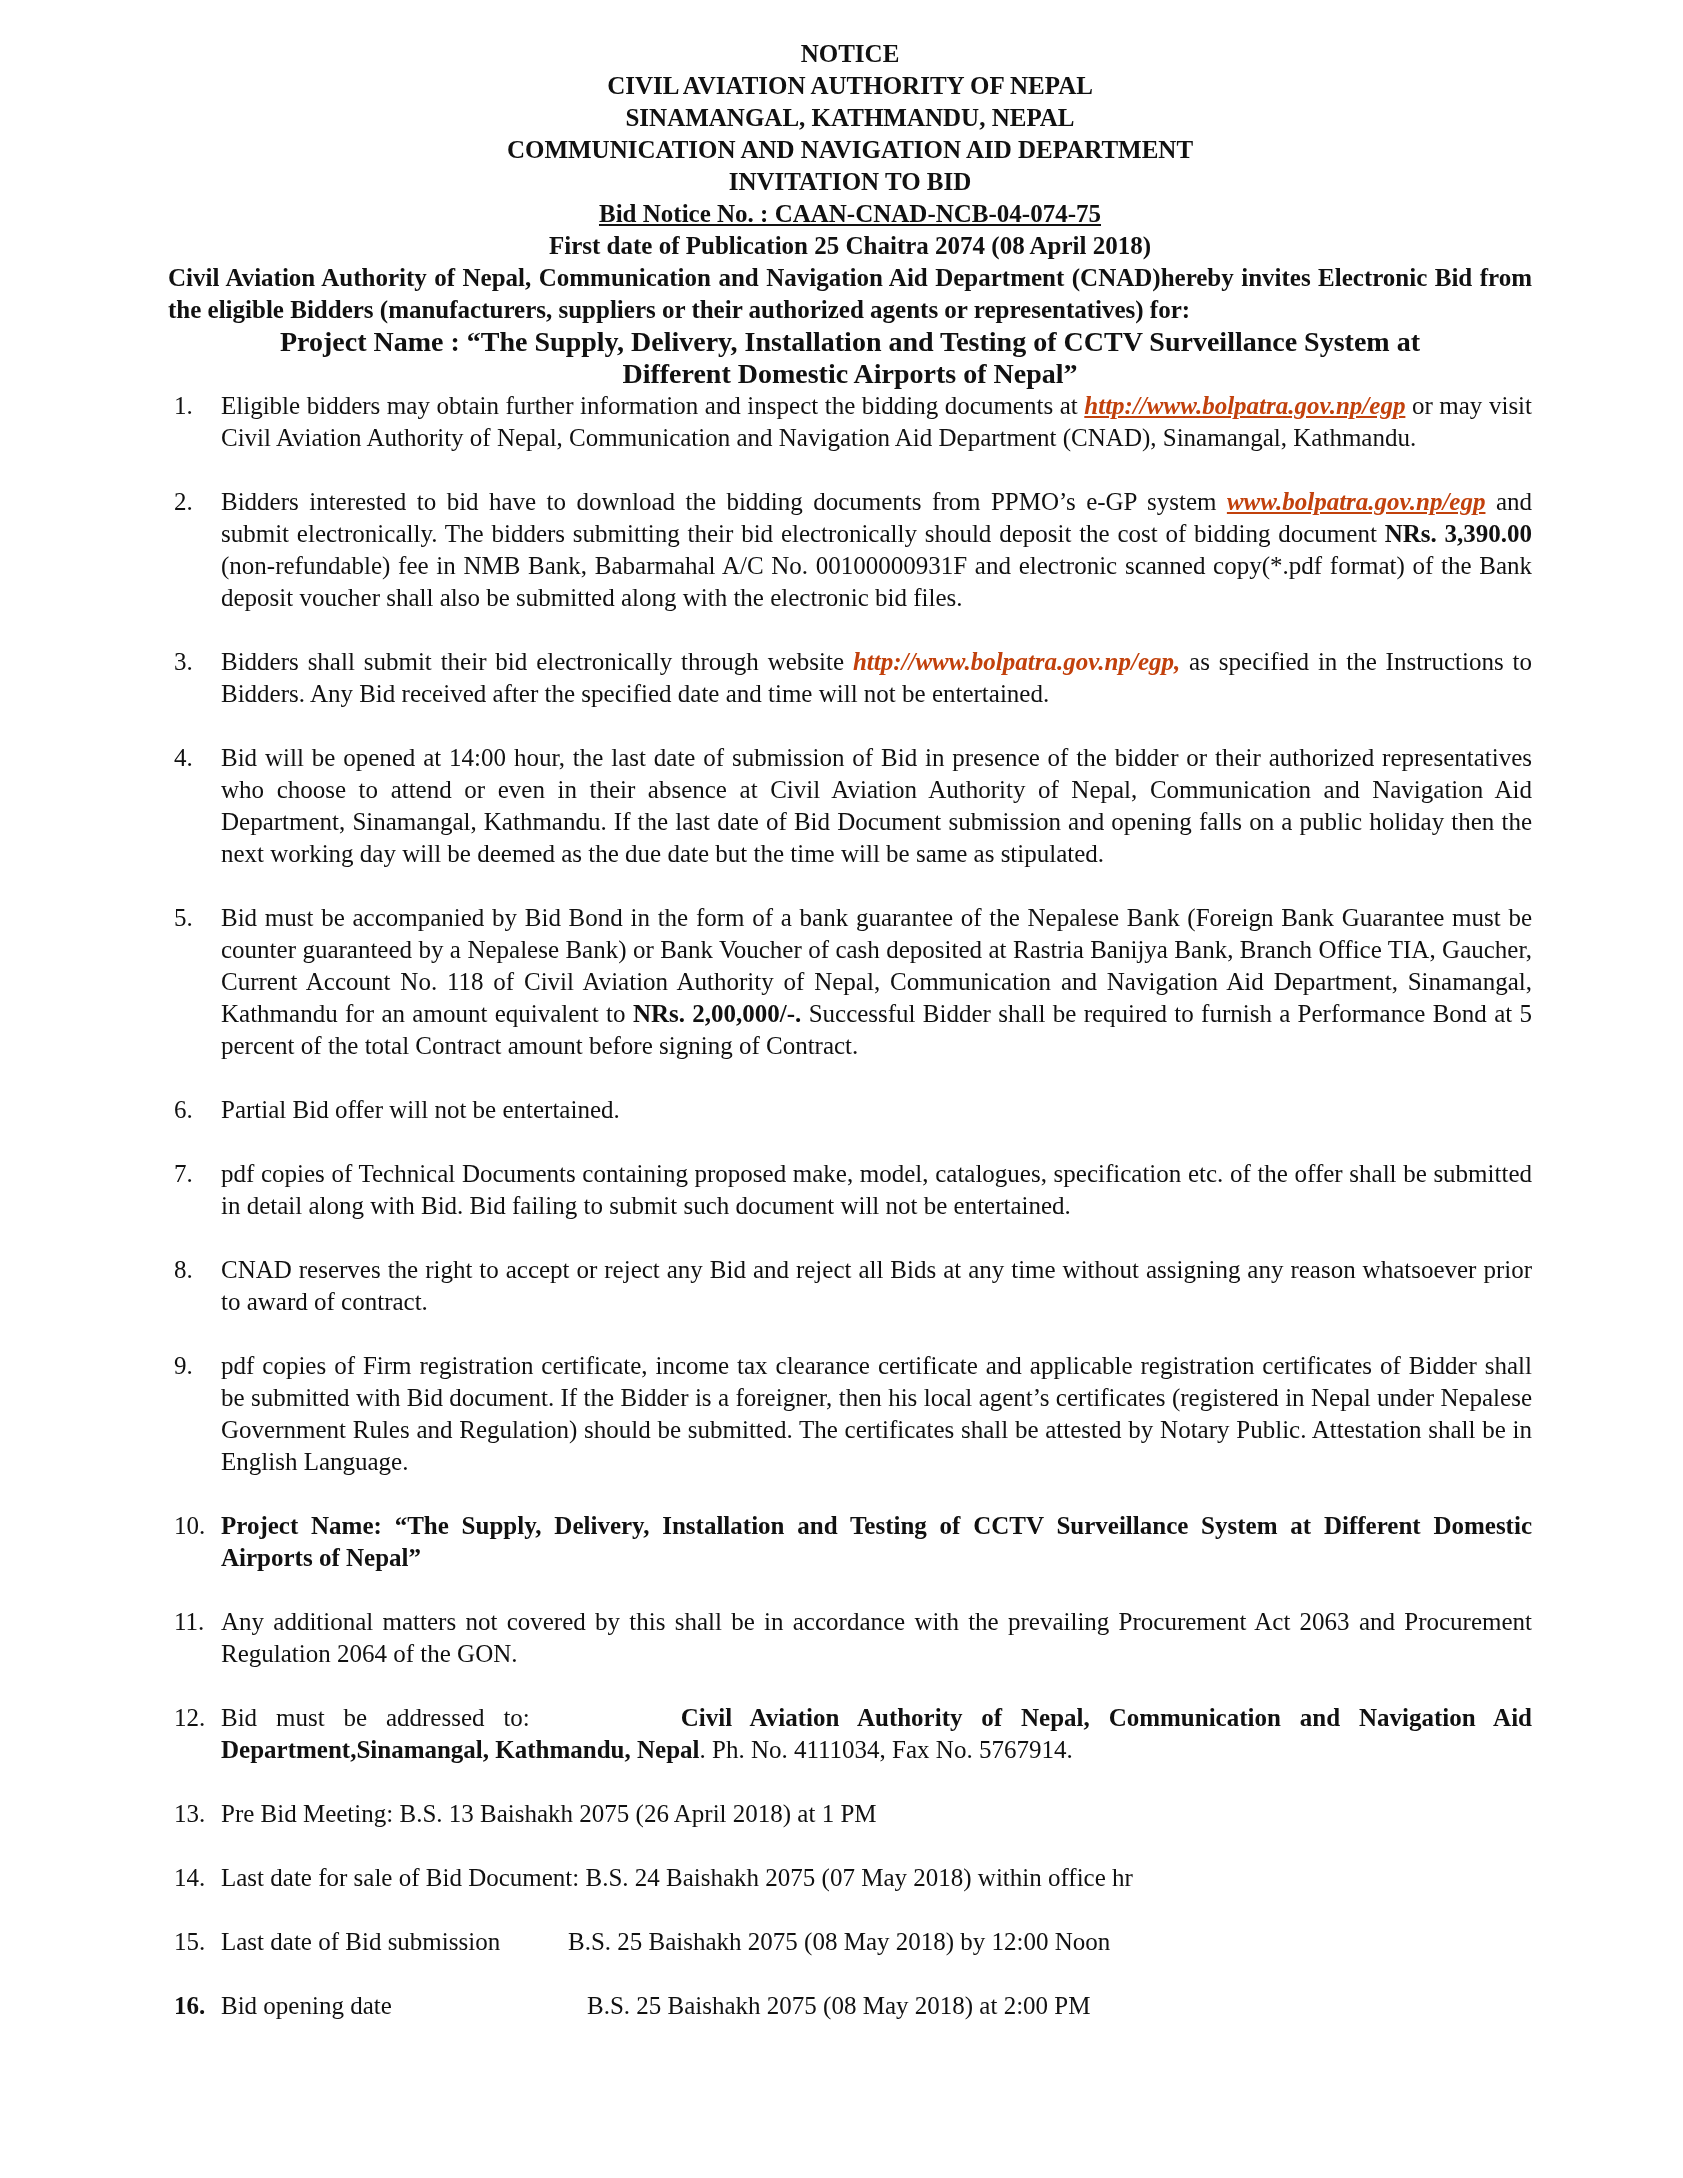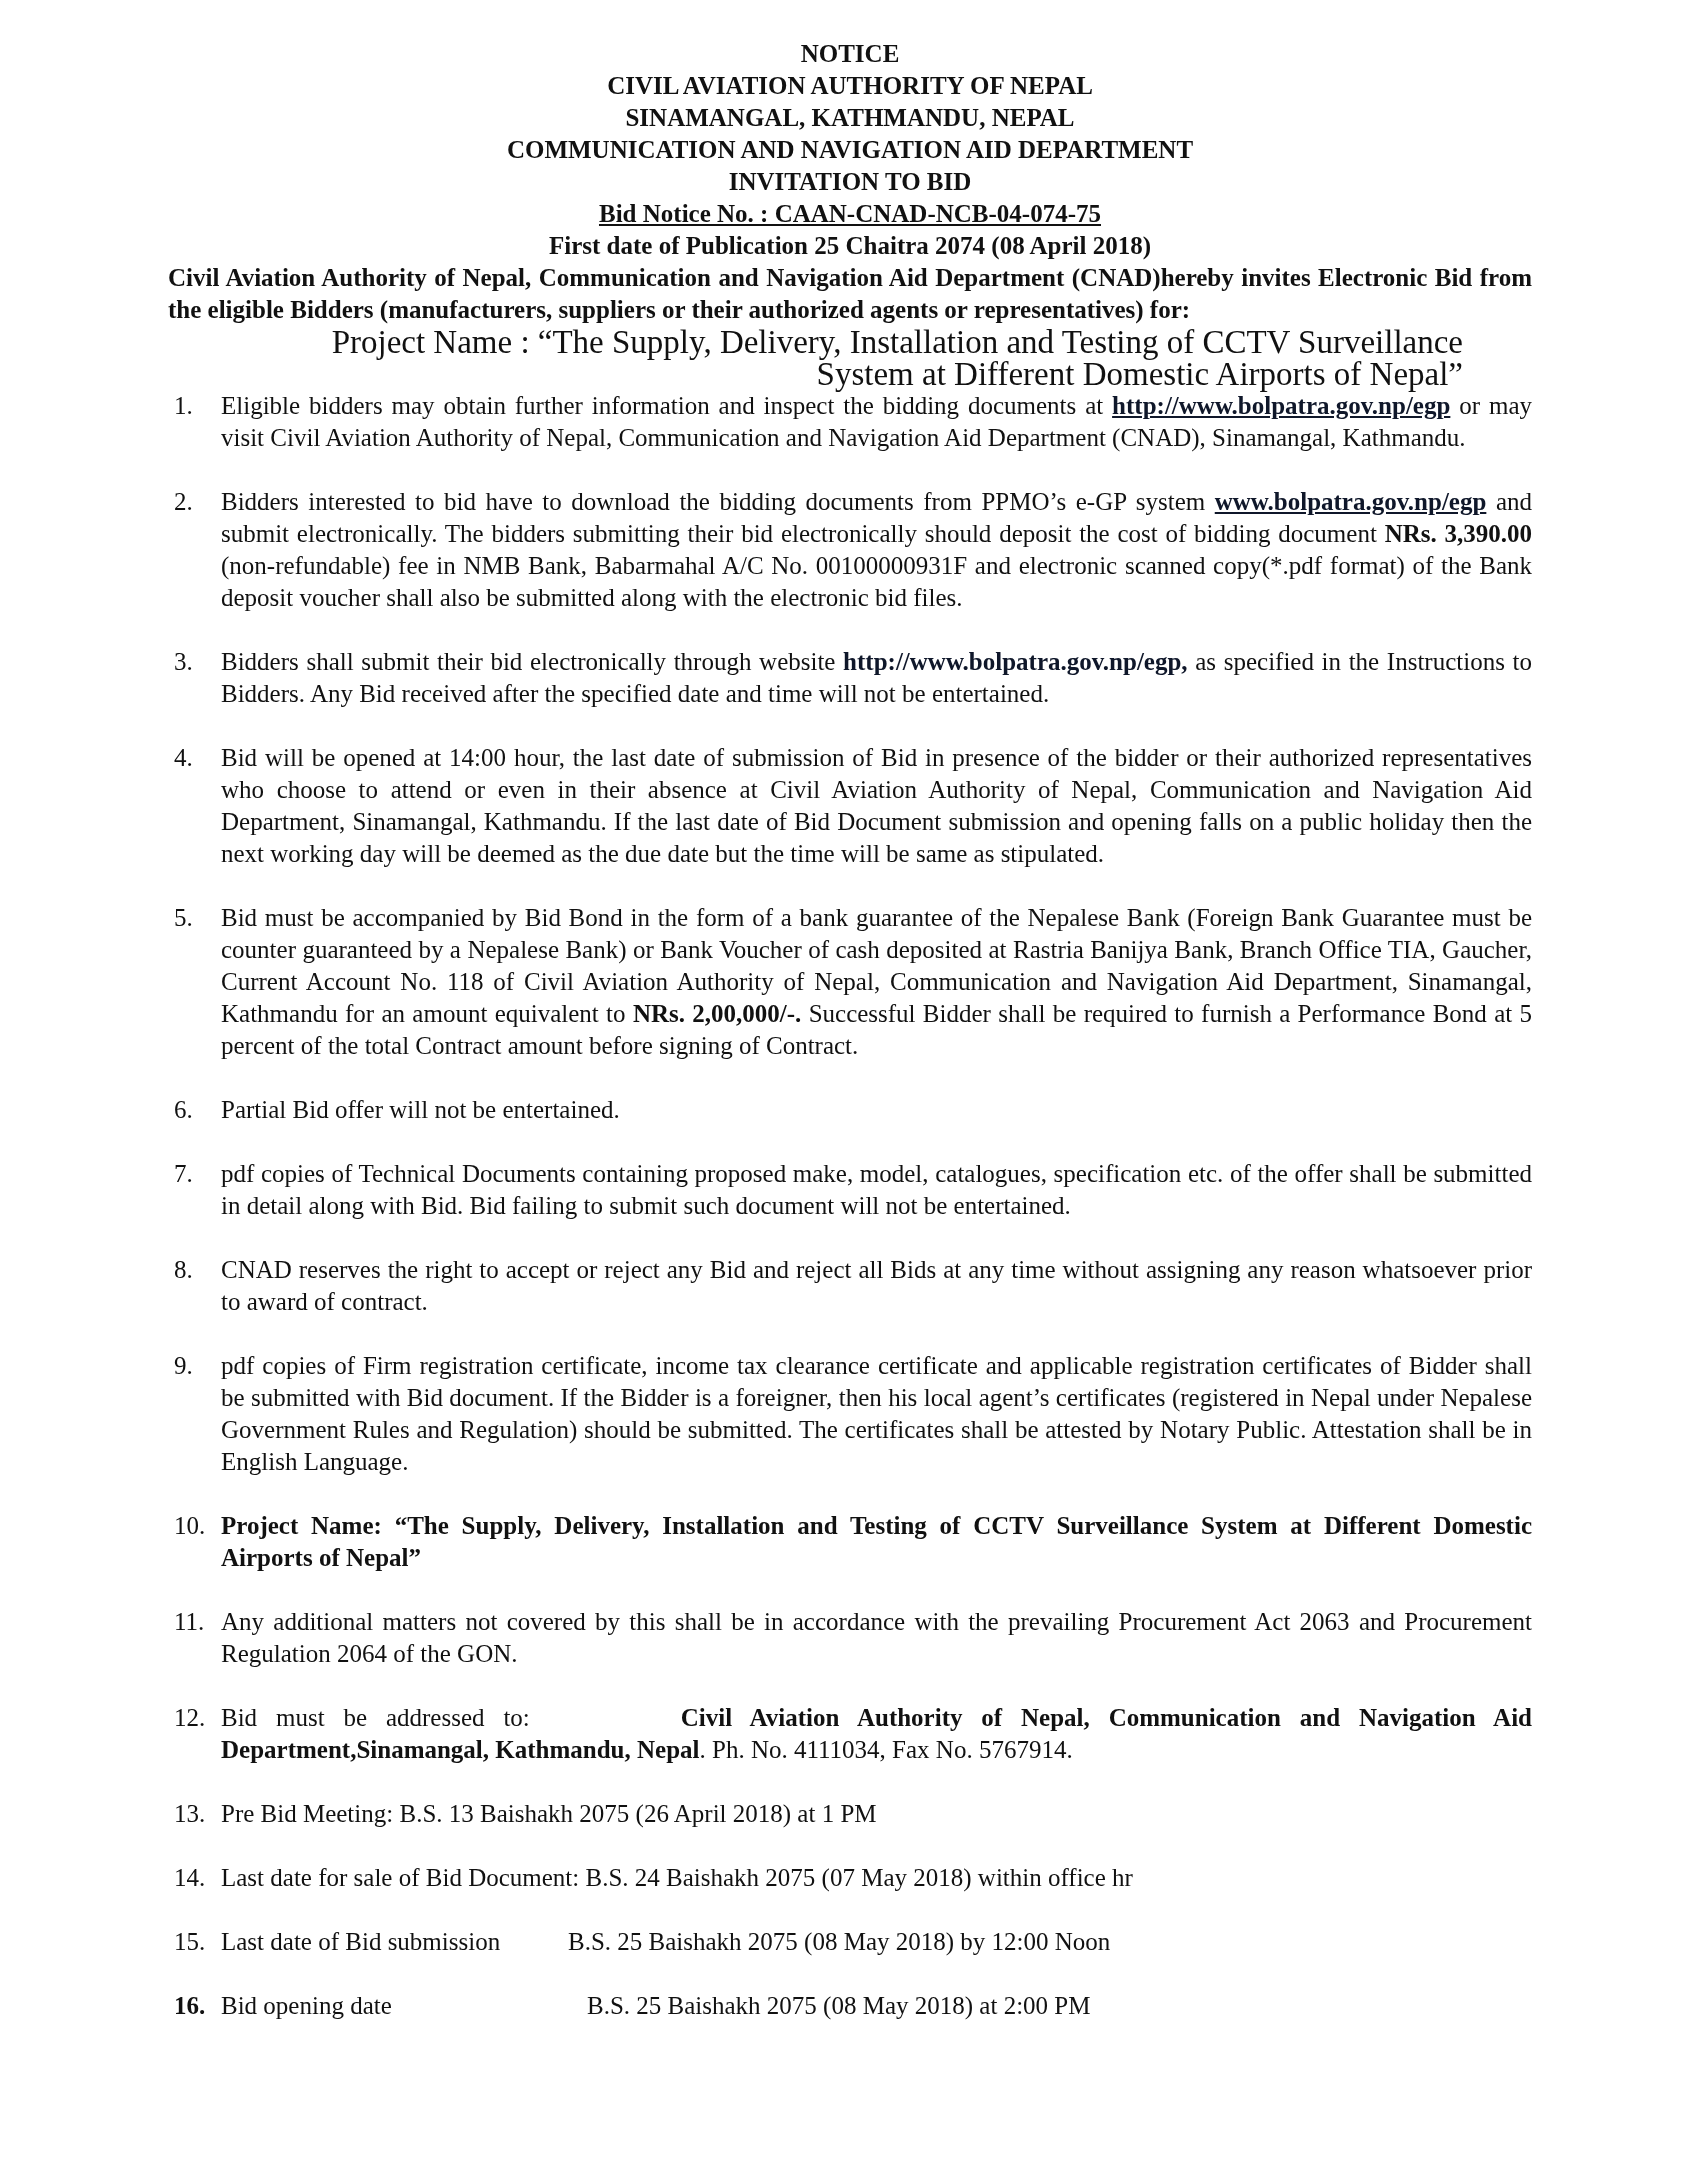--- a/index.html
+++ b/index.html
@@ -2,28 +2,28 @@
 <html><head>
 <meta charset="utf-8">
 <style>
   html, body { margin: 0; padding: 0; background: #ffffff; }
   body { width: 1683px; height: 2178px; position: relative; overflow: hidden;
          font-family: "Liberation Serif", "DejaVu Serif", serif; color: #111; }
   .page { position: absolute; left: 168px; top: 38px; width: 1364px; }
   .hdr { text-align: center; font-weight: bold; font-size: 25px; line-height: 32px; }
   .hdr .u { text-decoration: underline; }
   .intro { font-weight: bold; font-size: 25px; line-height: 32px; text-align: justify; text-align-last: left; }
-  .center { text-align: right; font-weight: normal; font-size: 33px; line-height: 32px; }
+  .center { text-align: center; font-weight: bold; font-size: 28px; line-height: 32px; }
   ol.items { list-style: none; margin: 0; padding: 0; }
   .item { position: relative; padding-left: 53px; font-size: 25px; line-height: 32px;
           text-align: justify; margin-bottom: 32px; }
   .item .num { position: absolute; left: 6px; top: 0; }
   .item .num.bold { font-weight: bold; }
   .b { font-weight: bold; }
-  .link { color: #0f172a; font-weight: bold; text-decoration: underline; }
+  .link { color: #c2410c; font-weight: bold; text-decoration: underline; font-style: italic; }
   .link.nou { text-decoration: none; }
   .tab1 { display: inline-block; width: 347px; }
   .tab2 { display: inline-block; width: 366px; }
   .item.lastline { text-align-last: left; }
 </style>
 </head>
 <body>
 
 <div class="page">
   <div class="hdr">

